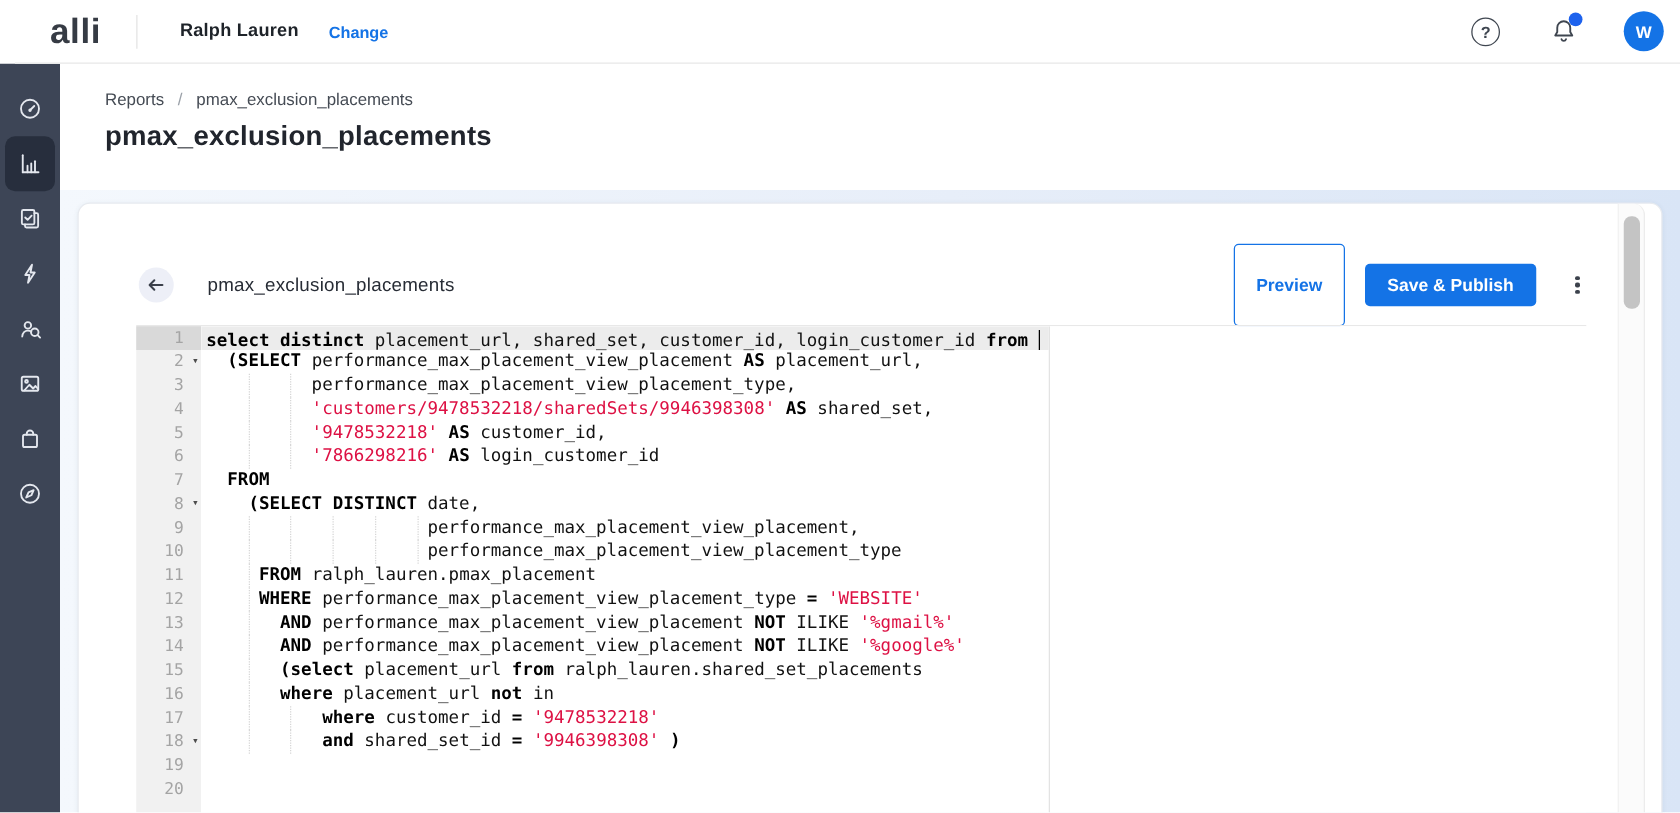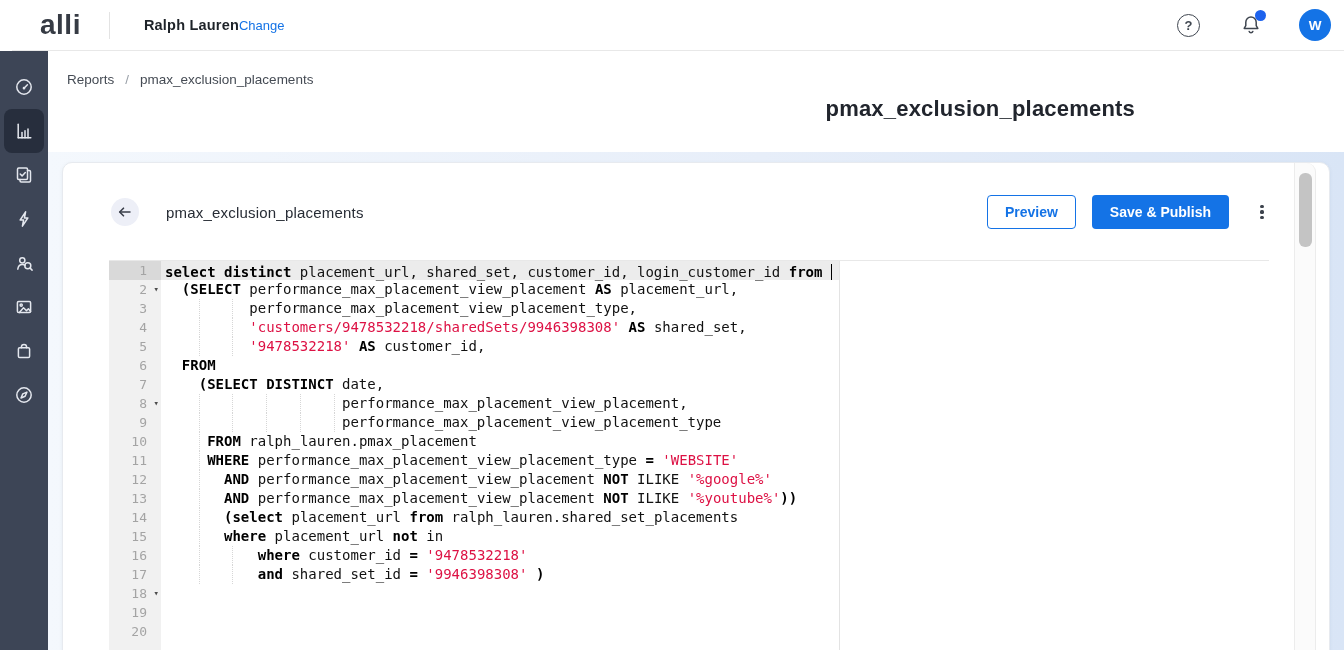--- a/index.html
+++ b/index.html
@@ -6,56 +6,56 @@
   html,body { width:1344px; height:650px; overflow:hidden; background:#fff;
     font-family:"Liberation Sans", sans-serif; }
   .root { position:relative; width:1344px; height:650px; overflow:hidden; }
 
   
   .topnav { position:absolute; left:12px; top:0; width:1344px; height:51px; background:#fff;
     border-bottom:1px solid #e8e8e8; display:flex; align-items:center; z-index:5; }
   .logo { margin-left:28px; font-size:28px; font-weight:700; letter-spacing:.5px; color:#363b44; cursor:pointer; }
   .nav-divider { margin-left:28px; width:1px; height:27px; background:#e3e3e3; }
   .client-name { margin-left:34px; font-size:14.5px; font-weight:700; color:#1e2329; letter-spacing:.2px; }
-  .change-link { font-size:13px; font-weight:400; color:#1473e6; cursor:pointer; }
+  .change-link { margin-left:24px; font-size:13px; font-weight:700; color:#1473e6; cursor:pointer; }
   .nav-right { margin-left:auto; display:flex; align-items:center; margin-right:25px; }
   .help-icon { width:23px; height:23px; border-radius:50%; border:1.7px solid #3f4650; color:#3f4650;
     display:flex; align-items:center; justify-content:center; font-size:13px; font-weight:700; cursor:pointer; }
   .bell-wrap { position:relative; margin-left:39px; cursor:pointer; width:24px; height:24px; }
   .bell-dot { position:absolute; right:-3px; top:-3px; width:11px; height:11px; border-radius:50%; background:#1d62ed; }
   .avatar { margin-left:36px; width:32px; height:32px; border-radius:50%; background:#1473e6; color:#fff;
     display:flex; align-items:center; justify-content:center; font-size:13.5px; font-weight:700; cursor:pointer; }
 
   
   .sidebar { position:absolute; left:0; top:51px; width:48px; height:599px; background:#3d4556; padding-top:14px; z-index:4; }
   .side-item { width:40px; height:44px; margin:0 auto; display:flex; align-items:center; justify-content:center;
     border-radius:8px; cursor:pointer; }
   .side-item.active { background:#272e3d; }
   .side-item svg { stroke:#e4e7ee; fill:none; stroke-width:1.5; stroke-linecap:round; stroke-linejoin:round; }
 
   
-  .page-head { position:absolute; left:35px; top:51px; width:1100px; height:101px; background:#fff; padding:21px 0 0 32px;text-align:right; }
+  .page-head { position:absolute; left:52px; top:51px; width:1100px; height:101px; background:#fff; padding:21px 0 0 32px; }
   .breadcrumb { display:flex; align-items:center; font-size:13.5px; color:#454b54; }
   .crumb-sep { margin:0 11px; color:#9aa0a8; }
   .crumb-link { cursor:pointer; }
   .page-title { margin-top:9px; font-size:22px; font-weight:700; color:#21252d; letter-spacing:.2px; }
 
   
   .band { position:absolute; left:48px; top:152px; width:1296px; height:498px; overflow:hidden;
     background:linear-gradient(90deg,#f4f8fd 0%, #e7eef9 55%, #d9e5f6 100%); }
   .card { position:absolute; left:14px; top:10px; width:1268px; height:560px; background:#fff;
     border:1px solid #e7eaef; border-radius:10px; box-shadow:0 1px 4px rgba(40,60,90,.06); }
 
   .card-head { display:flex; align-items:center; padding:32px 60px 0 48px; }
   .back-btn { width:28px; height:28px; border-radius:50%; background:#edeff7; display:flex; align-items:center;
     justify-content:center; cursor:pointer; flex:0 0 auto; }
   .back-btn svg { stroke:#3a3f4a; fill:none; stroke-width:1.8; stroke-linecap:round; stroke-linejoin:round; }
   .card-title { margin-left:27px; font-size:15px; font-weight:500; color:#272c35; letter-spacing:.2px; }
   .head-actions { margin-left:auto; display:flex; align-items:center; gap:16px; }
-  .btn-outline { padding:8px 17px; font-size:14px; font-weight:700; color:#1473e6; background:#fff;
+  .btn-outline { padding:24px 17px; font-size:14px; font-weight:700; color:#1473e6; background:#fff;
     border:1px solid #1473e6; border-radius:4px; cursor:pointer; font-family:"Liberation Sans",sans-serif; }
   .btn-primary { padding:9px 18px; font-size:14px; font-weight:700; color:#fff; background:#1473e6;
     border:none; border-radius:4px; cursor:pointer; font-family:"Liberation Sans",sans-serif; }
   .kebab { width:14px; height:22px; margin-left:10px; display:flex; flex-direction:column; align-items:center;
     justify-content:center; gap:2.5px; cursor:pointer; }
   .kebab i { width:3.2px; height:3.2px; border-radius:50%; background:#3c424c; }
 
   
   .editor { position:absolute; left:46px; top:97px; width:1160px; height:442px; display:flex;
     border-top:1px solid #e8e8e8; font-family:"DejaVu Sans Mono", monospace; }
@@ -217,28 +217,29 @@
             <div class="gutter-cell"><span>20</span></div>
           </div>
         <div class="code-col">
           <div class="print-margin"></div>
           <div>
               <div class="code-line active"><span class="tok-k">select distinct</span><span class="tok-p"> placement_url, shared_set, customer_id, login_customer_id </span><span class="tok-k">from</span><span class="tok-p"> </span><span class="cursor"></span></div>
               <div class="code-line"><span class="tok-p">  </span><span class="tok-k">(SELECT</span><span class="tok-p"> performance_max_placement_view_placement </span><span class="tok-k">AS</span><span class="tok-p"> placement_url,</span></div>
               <div class="code-line"><span class="guide" style="left: calc(4ch + 4px);"></span><span class="guide" style="left: calc(8ch + 4px);"></span><span class="tok-p">          performance_max_placement_view_placement_type,</span></div>
               <div class="code-line"><span class="guide" style="left: calc(4ch + 4px);"></span><span class="guide" style="left: calc(8ch + 4px);"></span><span class="tok-p">          </span><span class="tok-s">'customers/9478532218/sharedSets/9946398308'</span><span class="tok-p"> </span><span class="tok-k">AS</span><span class="tok-p"> shared_set,</span></div>
               <div class="code-line"><span class="guide" style="left: calc(4ch + 4px);"></span><span class="guide" style="left: calc(8ch + 4px);"></span><span class="tok-p">          </span><span class="tok-s">'9478532218'</span><span class="tok-p"> </span><span class="tok-k">AS</span><span class="tok-p"> customer_id,</span></div>
+              <div class="code-line"><span class="guide" style="left: calc(4ch + 4px);"></span><span class="guide" style="left: calc(8ch + 4px);"></span><span class="tok-p">          </span><span class="tok-s">'7866298216'</span><span class="tok-p"> </span><span class="tok-k">AS</span><span class="tok-p"> login_customer_id</span></div>
               <div class="code-line"><span class="tok-p">  </span><span class="tok-k">FROM</span></div>
               <div class="code-line"><span class="tok-p">    </span><span class="tok-k">(SELECT DISTINCT</span><span class="tok-p"> date,</span></div>
               <div class="code-line"><span class="guide" style="left: calc(4ch + 4px);"></span><span class="guide" style="left: calc(8ch + 4px);"></span><span class="guide" style="left: calc(12ch + 4px);"></span><span class="guide" style="left: calc(16ch + 4px);"></span><span class="guide" style="left: calc(20ch + 4px);"></span><span class="tok-p">                     performance_max_placement_view_placement,</span></div>
               <div class="code-line"><span class="guide" style="left: calc(4ch + 4px);"></span><span class="guide" style="left: calc(8ch + 4px);"></span><span class="guide" style="left: calc(12ch + 4px);"></span><span class="guide" style="left: calc(16ch + 4px);"></span><span class="guide" style="left: calc(20ch + 4px);"></span><span class="tok-p">                     performance_max_placement_view_placement_type</span></div>
               <div class="code-line"><span class="guide" style="left: calc(4ch + 4px);"></span><span class="tok-p">     </span><span class="tok-k">FROM</span><span class="tok-p"> ralph_lauren.pmax_placement</span></div>
               <div class="code-line"><span class="guide" style="left: calc(4ch + 4px);"></span><span class="tok-p">     </span><span class="tok-k">WHERE</span><span class="tok-p"> performance_max_placement_view_placement_type </span><span class="tok-k">=</span><span class="tok-p"> </span><span class="tok-s">'WEBSITE'</span></div>
+              <div class="code-line"><span class="guide" style="left: calc(4ch + 4px);"></span><span class="tok-p">       </span><span class="tok-k">AND</span><span class="tok-p"> performance_max_placement_view_placement </span><span class="tok-k">NOT</span><span class="tok-p"> ILIKE </span><span class="tok-s">'%gmail%'</span></div>
               <div class="code-line"><span class="guide" style="left: calc(4ch + 4px);"></span><span class="tok-p">       </span><span class="tok-k">AND</span><span class="tok-p"> performance_max_placement_view_placement </span><span class="tok-k">NOT</span><span class="tok-p"> ILIKE </span><span class="tok-s">'%google%'</span></div>
-              <div class="code-line"><span class="guide" style="left: calc(4ch + 4px);"></span><span class="tok-p">       </span><span class="tok-k">AND</span><span class="tok-p"> performance_max_placement_view_placement </span><span class="tok-k">NOT</span><span class="tok-p"> ILIKE </span><span class="tok-s">'%youtube%'</span><span class="tok-k">))</span></div>
               <div class="code-line"><span class="guide" style="left: calc(4ch + 4px);"></span><span class="tok-p">       </span><span class="tok-k">(select</span><span class="tok-p"> placement_url </span><span class="tok-k">from</span><span class="tok-p"> ralph_lauren.shared_set_placements</span></div>
               <div class="code-line"><span class="guide" style="left: calc(4ch + 4px);"></span><span class="tok-p">       </span><span class="tok-k">where</span><span class="tok-p"> placement_url </span><span class="tok-k">not</span><span class="tok-p"> in</span></div>
               <div class="code-line"><span class="guide" style="left: calc(4ch + 4px);"></span><span class="guide" style="left: calc(8ch + 4px);"></span><span class="tok-p">           </span><span class="tok-k">where</span><span class="tok-p"> customer_id </span><span class="tok-k">=</span><span class="tok-p"> </span><span class="tok-s">'9478532218'</span></div>
               <div class="code-line"><span class="guide" style="left: calc(4ch + 4px);"></span><span class="guide" style="left: calc(8ch + 4px);"></span><span class="tok-p">           </span><span class="tok-k">and</span><span class="tok-p"> shared_set_id </span><span class="tok-k">=</span><span class="tok-p"> </span><span class="tok-s">'9946398308'</span><span class="tok-p"> </span><span class="tok-k">)</span></div>
             </div>
         </div>
       </div>
 
       <div class="scroll-track">
         <div class="scroll-thumb"></div>

